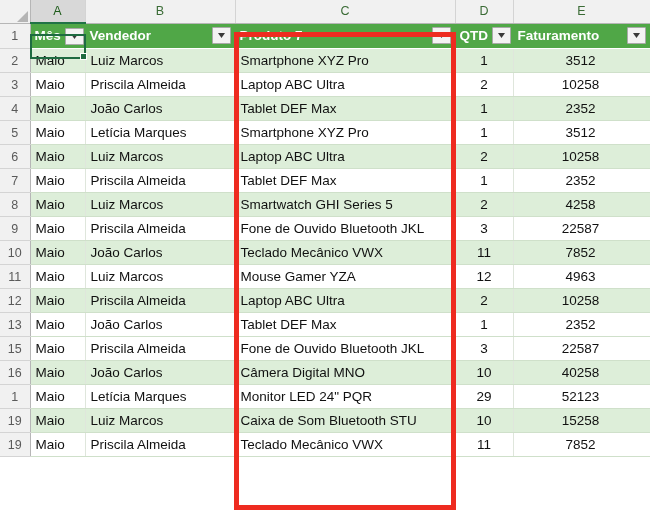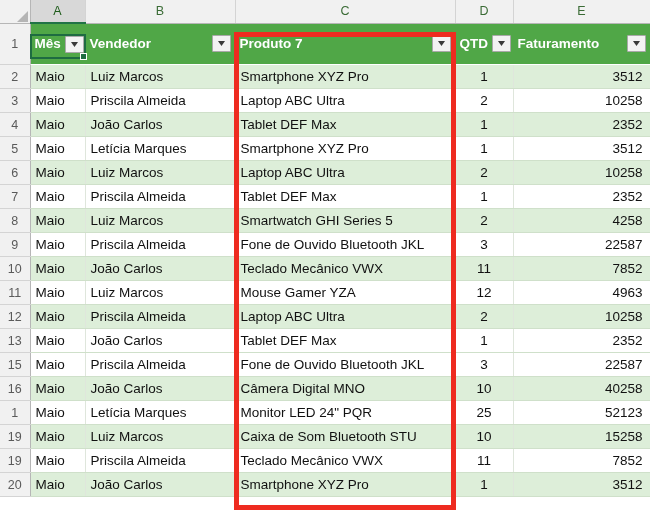--- a/index.html
+++ b/index.html
@@ -80,21 +80,21 @@
   }
 
   
   tr.hdr td.cell {
     background: #4ea72e;
     background: #50a747;
     color: #ffffff;
     font-weight: bold;
     font-size: 13.5px;
     height: 24px;
-    padding: 8px 4px;
+    padding: 0 4px;
     vertical-align: middle;
     border-right: 1px solid #50a747;
     position: relative;
     white-space: nowrap;
     overflow: hidden;
   }
   .hdr-inner {
     display: flex;
     align-items: center;
     justify-content: space-between;
@@ -124,21 +124,21 @@
     vertical-align: middle;
     white-space: nowrap;
     overflow: hidden;
     border-right: 1px solid #dfe6dc;
     border-bottom: 1px solid #ffffff;
   }
   tr.band td.cell { background: #ddeed9; }
   tr.plain td.cell { background: #ffffff; }
   tr.plain td.cell { border-bottom: 1px solid #cfe0ca; }
   tr.band td.cell { border-bottom: 1px solid #cfe0ca; }
-  td.num { text-align: right; padding-right: 7px; }
+  td.num { text-align: center; padding-right: 7px; }
   td.qtd { text-align: center; }
 
   
   #sel-a1 {
     position: absolute;
     left: 30px;
     top: 34px;
     width: 56px;
     height: 25px;
     border: 2px solid #1e6b41;
@@ -354,46 +354,38 @@
           <td class="cell">João Carlos</td>
           <td class="cell">Câmera Digital MNO</td>
           <td class="cell qtd">10</td>
           <td class="cell num">40258</td>
         </tr>
         <tr class="plain">
           <td class="rowhdr">1</td>
           <td class="cell">Maio</td>
           <td class="cell">Letícia Marques</td>
           <td class="cell">Monitor LED 24" PQR</td>
-          <td class="cell qtd">25</td>
+          <td class="cell qtd">29</td>
           <td class="cell num">52123</td>
         </tr>
         <tr class="band">
           <td class="rowhdr">19</td>
           <td class="cell">Maio</td>
           <td class="cell">Luiz Marcos</td>
           <td class="cell">Caixa de Som Bluetooth STU</td>
           <td class="cell qtd">10</td>
           <td class="cell num">15258</td>
         </tr>
         <tr class="plain">
           <td class="rowhdr">19</td>
           <td class="cell">Maio</td>
           <td class="cell">Priscila Almeida</td>
           <td class="cell">Teclado Mecânico VWX</td>
           <td class="cell qtd">11</td>
           <td class="cell num">7852</td>
         </tr>
-        <tr class="band">
-          <td class="rowhdr">20</td>
-          <td class="cell">Maio</td>
-          <td class="cell">João Carlos</td>
-          <td class="cell">Smartphone XYZ Pro</td>
-          <td class="cell qtd">1</td>
-          <td class="cell num">3512</td>
-        </tr>
       </tbody>
   </table>
 
   <div id="sel-a1"></div>
   <div id="annot-box"></div>
 
 </div>
 
 </body></html>

